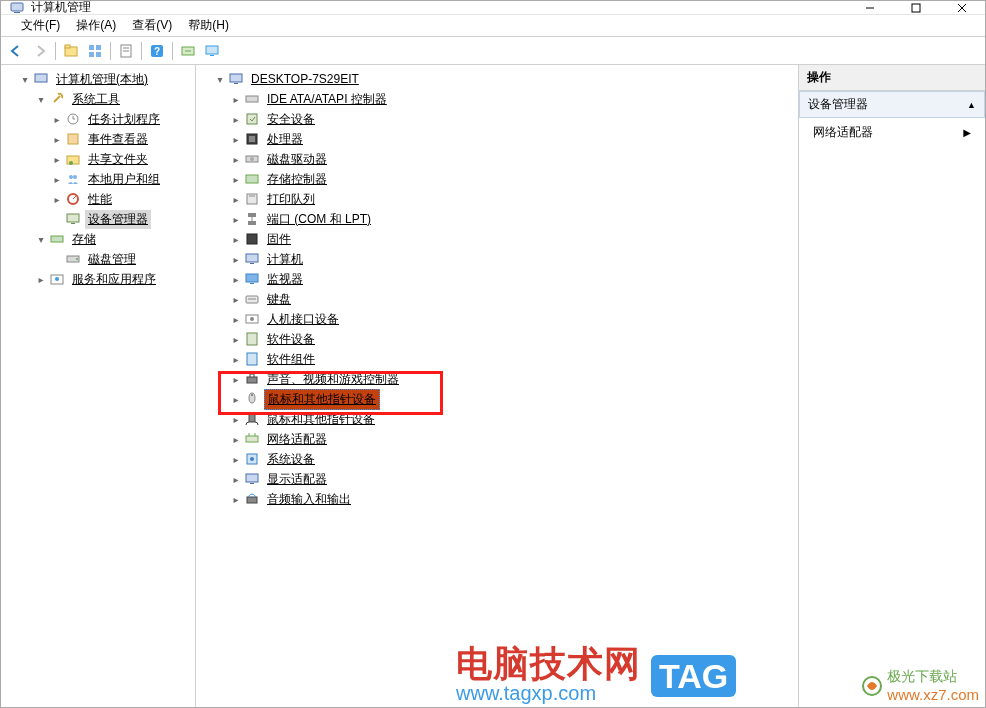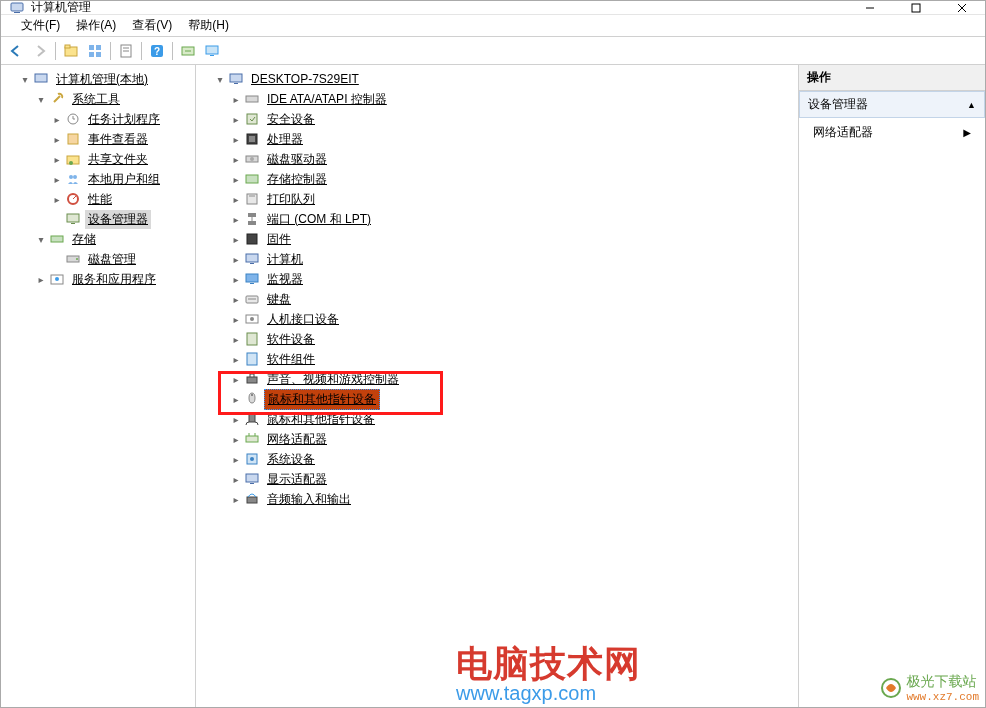--- a/index.html
+++ b/index.html
@@ -46,21 +46,21 @@
 
 
 .highlight-box { position: absolute; border: 3px solid #ff1a1a; left: 22px; top: 306px; width: 225px; height: 44px; pointer-events: none; }
 
 
 .wm { position: absolute; left: 260px; right: 6px; bottom: 2px; display:flex; align-items:center; gap:10px; pointer-events:none;}
 .wm .big { font-size: 36px; font-weight: 700; color: #d63a2e; letter-spacing: 1px; line-height:1;}
 .wm .url { font-size: 20px; color: #3b9be8; }
 .wm .tag { background:#3b9be8; color:#fff; font-size:34px; font-weight:700; padding:4px 8px; border-radius:6px; line-height:1;}
 .wm2 { position: absolute; right: 6px; bottom: 4px; font-size: 14px; color:#6aa84f; display:flex; align-items:center; gap:4px; pointer-events:none;}
-.wm2 .sub{font-size:11px;color:#e27a2b;font-family:Liberation Mono, monospace;}
+.wm2 .sub{font-size:15px;color:#e27a2b;}
 
 .collapse-arrow{font-size:9px;color:#000;}
 
 
 svg { display: block; }
 </style>
 </head>
 <body>
 
 <div class="window">
@@ -564,20 +564,21 @@
         </li>
       </ul>
 
       <div class="highlight-box"></div>
 
       <div class="wm">
         <div>
           <div class="big">电脑技术网</div>
           <div class="url">www.tagxp.com</div>
         </div>
+        <div class="tag">TAG</div>
       </div>
     </div>
 
     <div class="pane-right" style="position:relative;">
       <div class="pr-hdr">操作</div>
       <div class="pr-item">
         <span>设备管理器</span>
         <span class="collapse-arrow">▲</span>
       </div>
       <div class="pr-sub">

